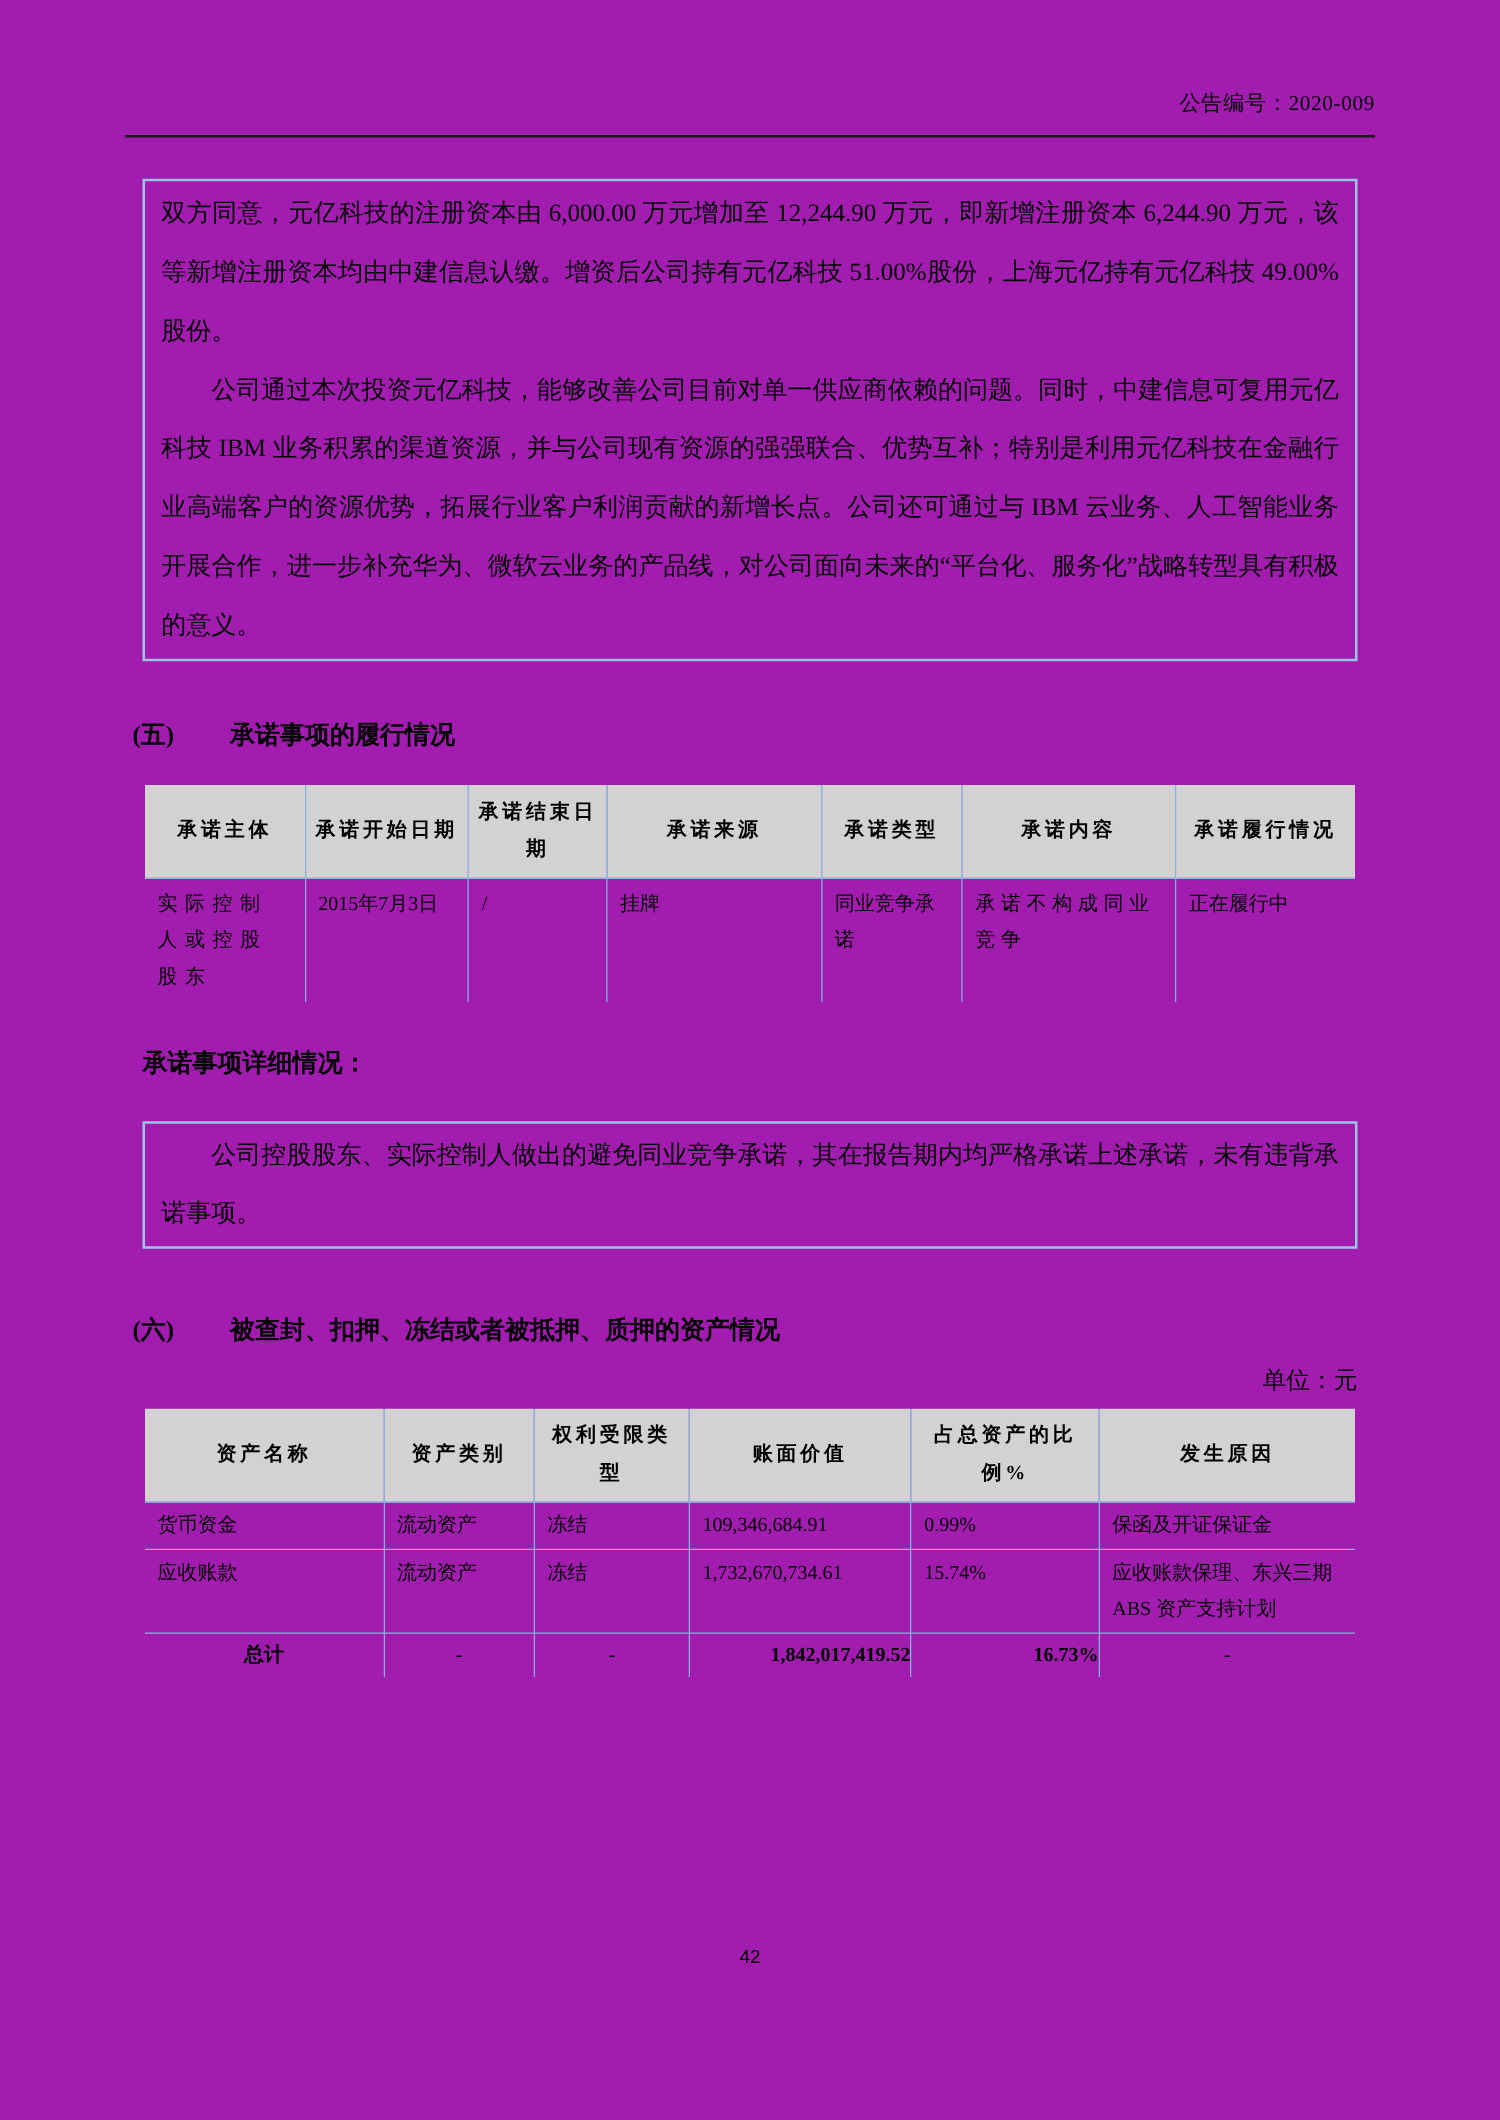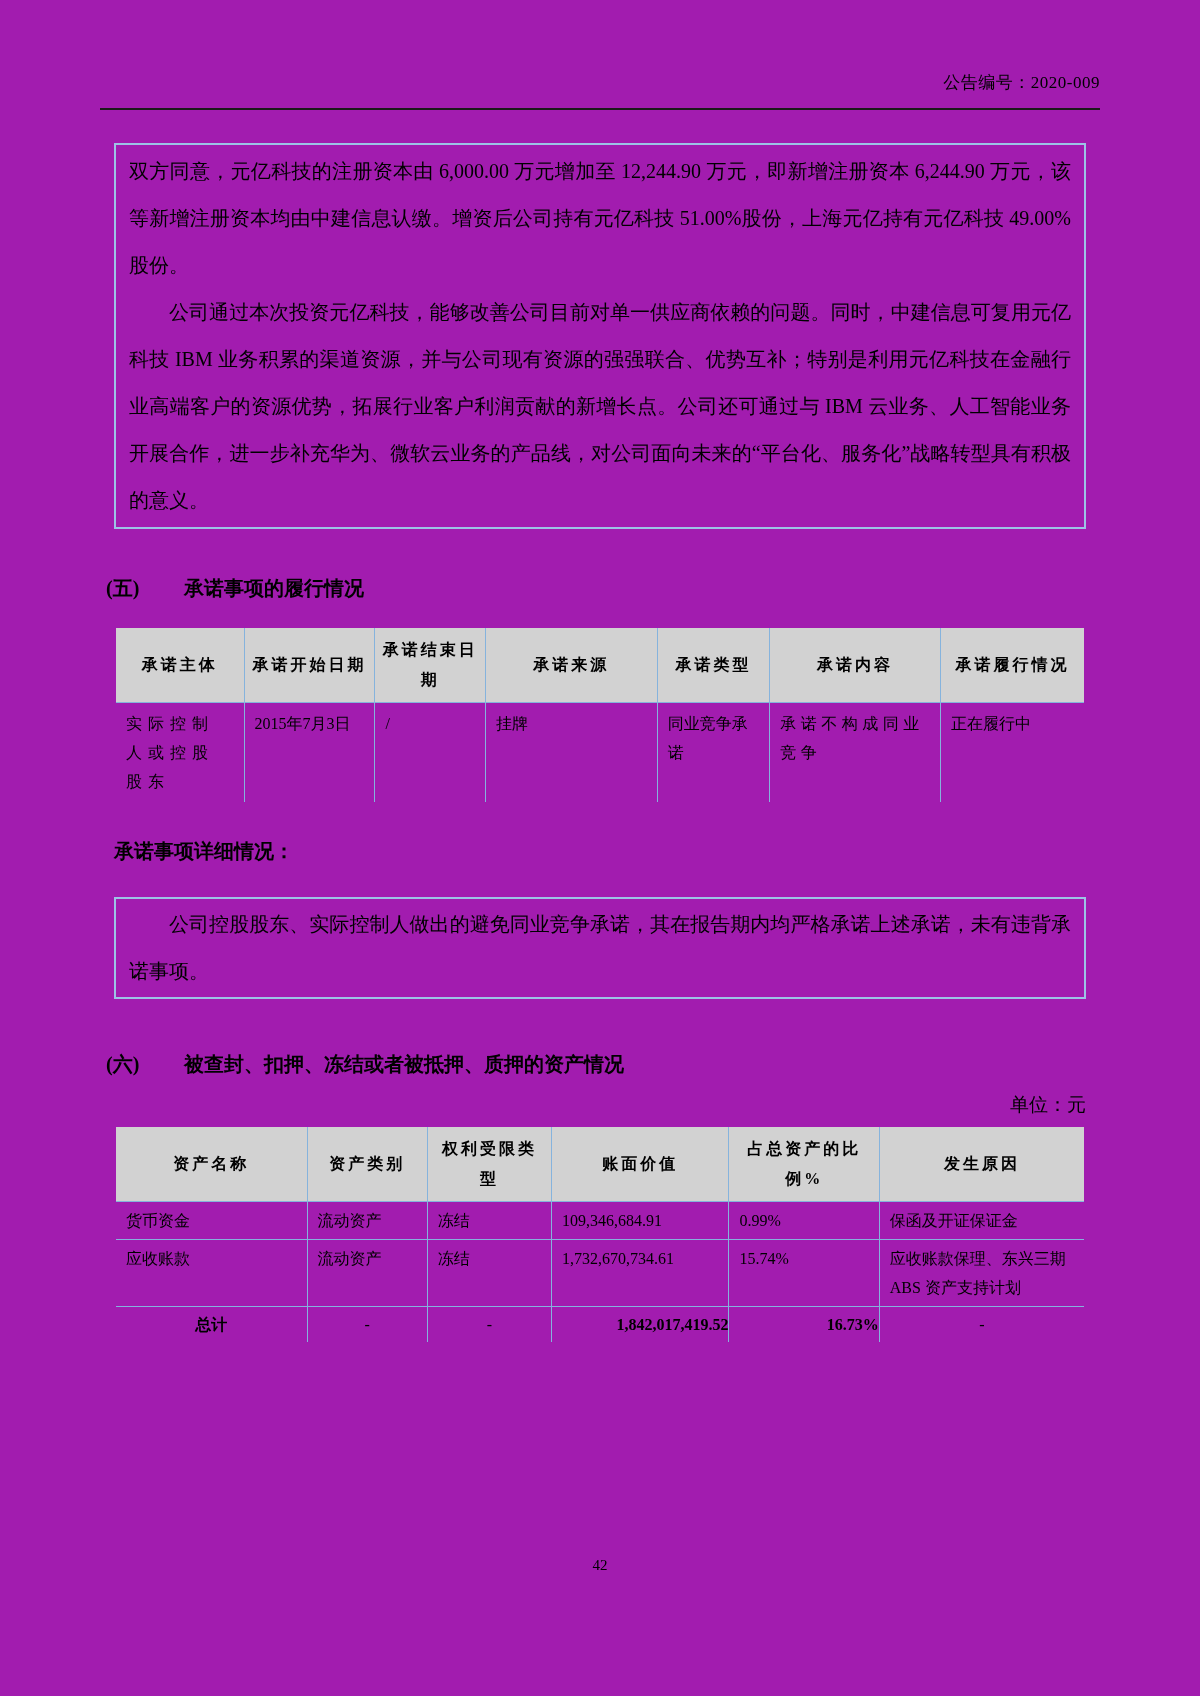--- a/index.html
+++ b/index.html
@@ -94,21 +94,21 @@
   td.just { text-align: justify; }
   tr.total-row td { font-weight: bold; text-align: center; padding: 3px 0; }
   tr.total-row td.num { text-align: right; }
   tr.total-row td.dash { font-weight: normal; }
   .page-number {
     position: absolute;
     left: 0; right: 0;
     bottom: 122px;
     text-align: center;
     font-size: 15px;
-    font-family: Liberation Serif, serif;
+    font-family: Liberation Sans, sans-serif;
   }
 </style>
 </head>
 <body>
 
 <div class="page">
 
   <div class="doc-number">公告编号：2020-009</div>
   <hr class="header-rule">
 

